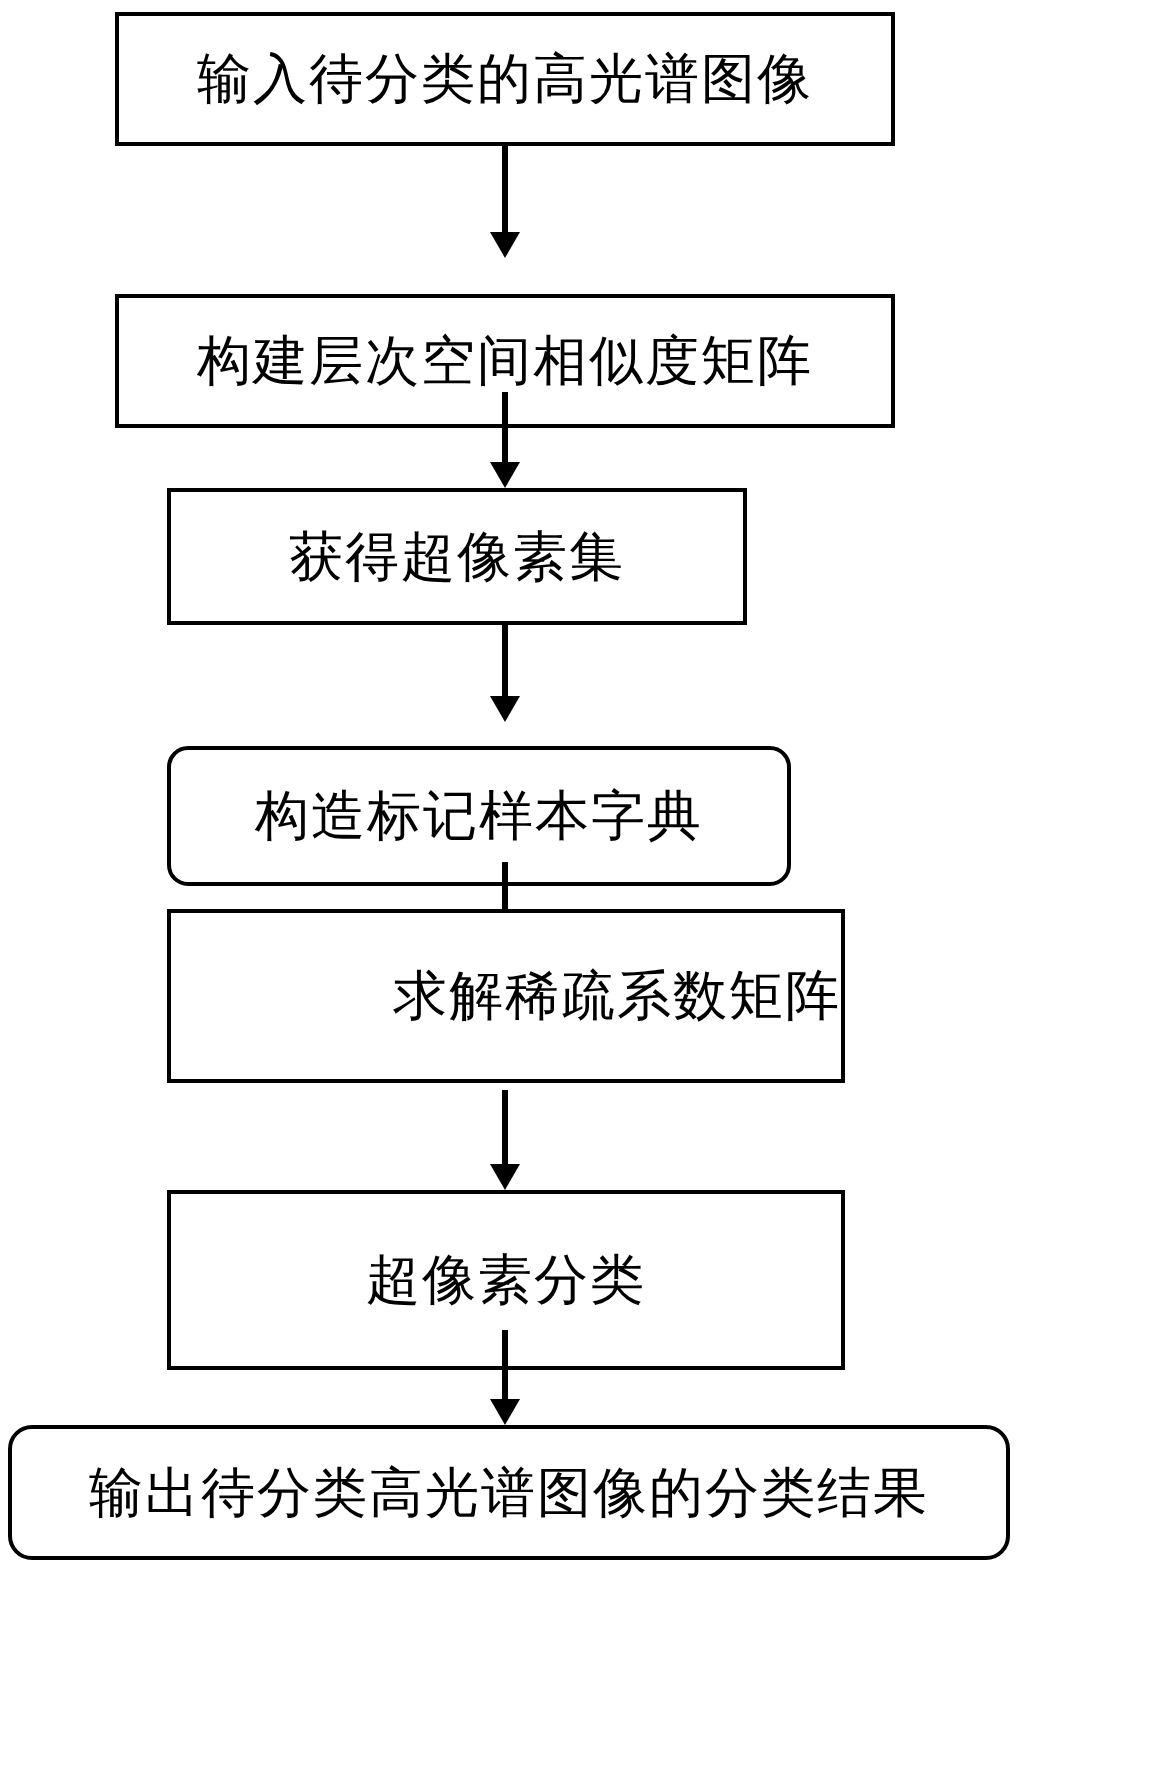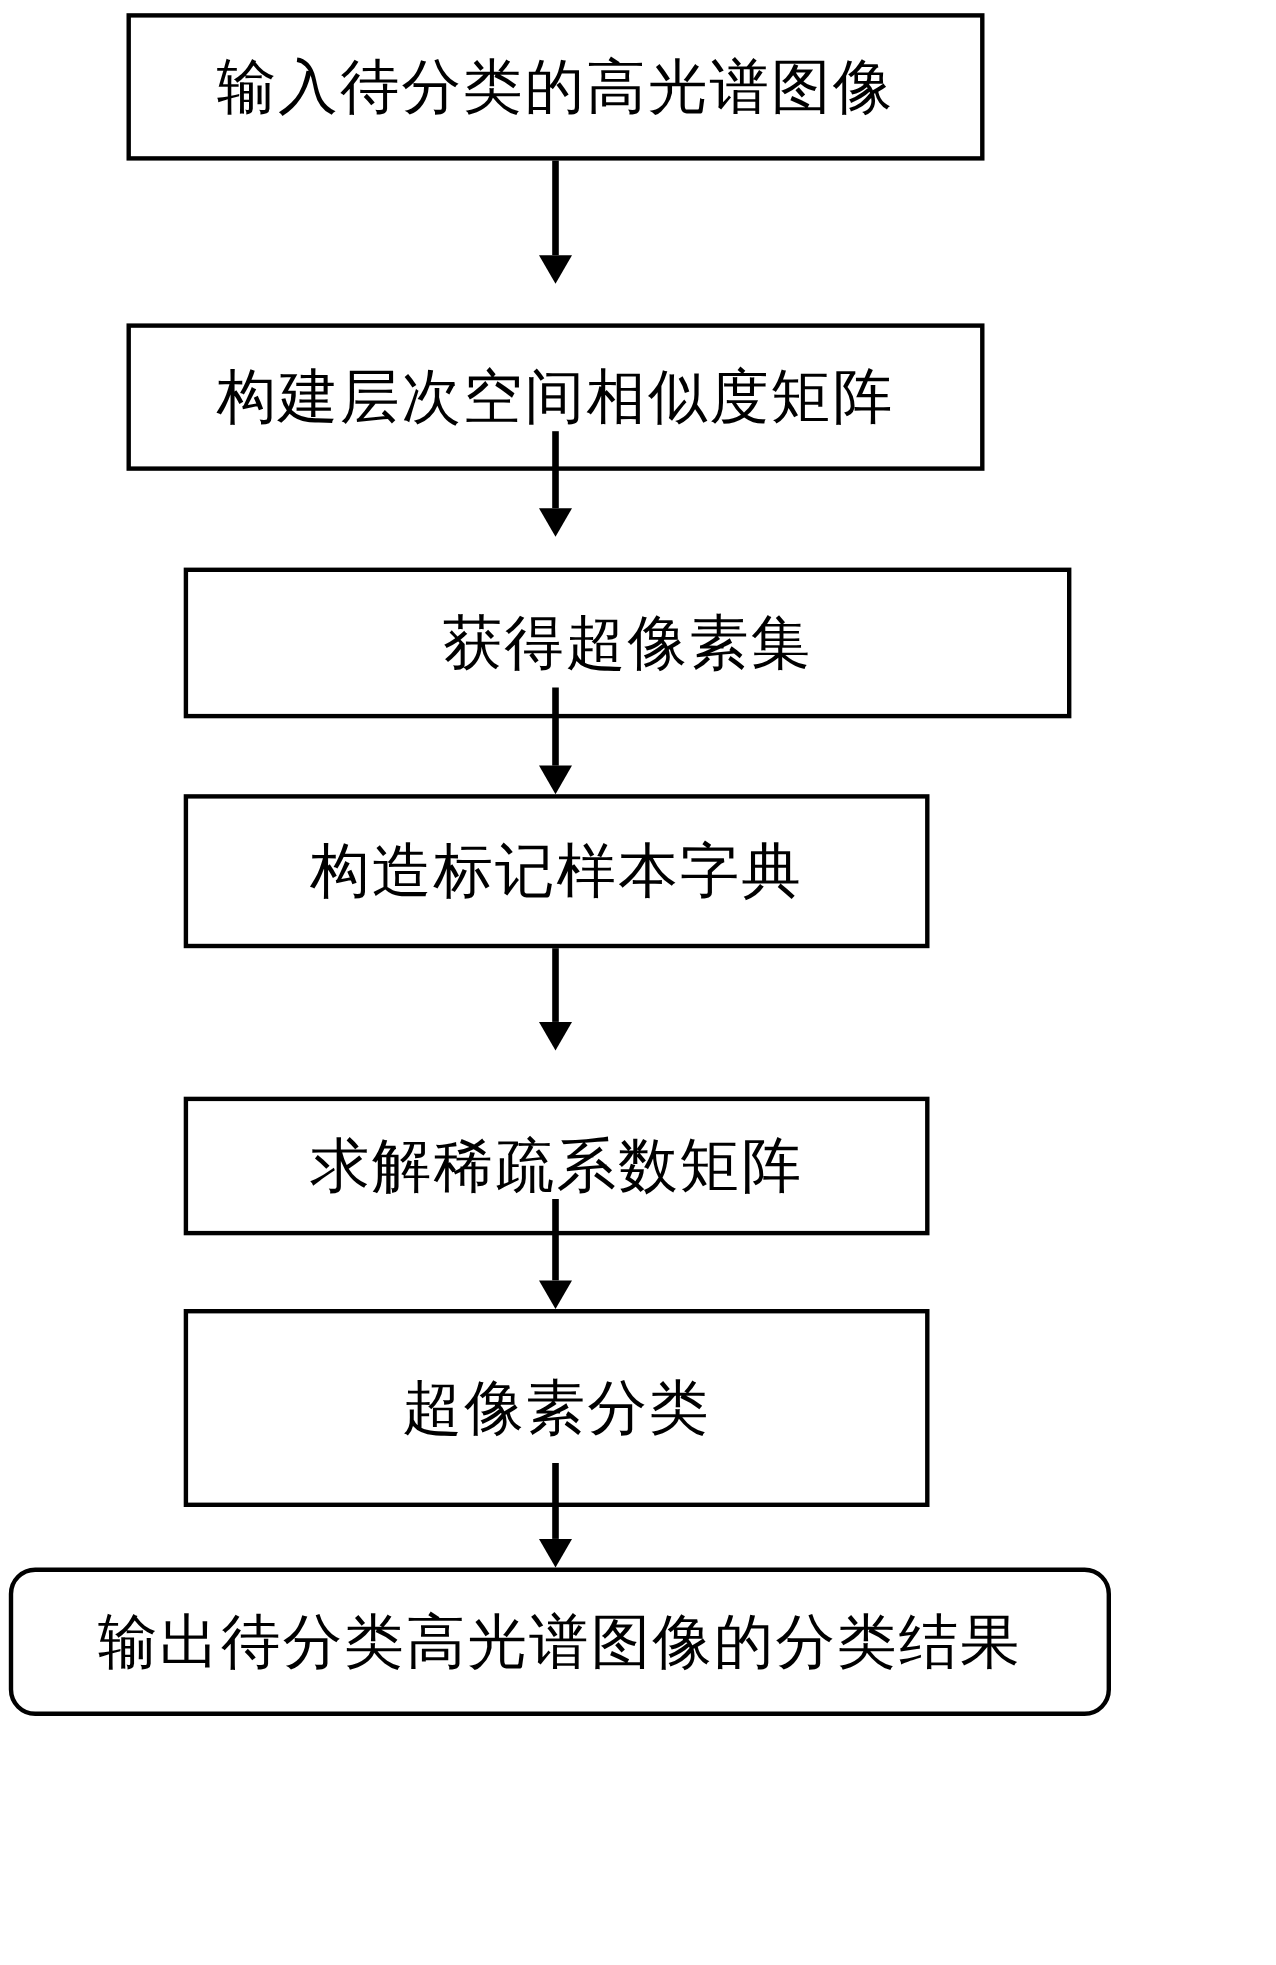--- a/index.html
+++ b/index.html
@@ -75,39 +75,39 @@
 
   <div class="node" style="left:115px; top:258px; width:780px; height:134px;margin-top:36px;">
     <span class="node-label">构建层次空间相似度矩阵</span>
   </div>
 
   <div class="connector" style="left:505px; top:392px; height:96px;">
     <div class="shaft" style="height:70px;"></div>
     <div class="head" style="top:70px;"></div>
   </div>
 
-  <div class="node" style="left:167px; top:516px; width:807px; height:137px;">
+  <div class="node" style="left:167px; top:488px; width:580px; height:137px;">
     <span class="node-label">获得超像素集</span>
   </div>
 
   <div class="connector" style="left:505px; top:625px; height:97px;">
     <div class="shaft" style="height:71px;"></div>
     <div class="head" style="top:71px;"></div>
   </div>
 
-  <div class="node" style="left:167px; top:722px; width:678px; height:140px;">
+  <div class="node" style="left:167px; top:746px; width:624px; height:140px;border-radius:21px;">
     <span class="node-label">构造标记样本字典</span>
   </div>
 
   <div class="connector" style="left:505px; top:862px; height:93px;">
     <div class="shaft" style="height:67px;"></div>
     <div class="head" style="top:67px;"></div>
   </div>
 
-  <div class="node" style="left:167px; top:997px; width:678px; height:126px;">
+  <div class="node" style="left:167px; top:909px; width:678px; height:174px;justify-content:flex-end;">
     <span class="node-label">求解稀疏系数矩阵</span>
   </div>
 
   <div class="connector" style="left:505px; top:1090px; height:100px;">
     <div class="shaft" style="height:74px;"></div>
     <div class="head" style="top:74px;"></div>
   </div>
 
   <div class="node" style="left:167px; top:1190px; width:678px; height:180px;">
     <span class="node-label">超像素分类</span>

